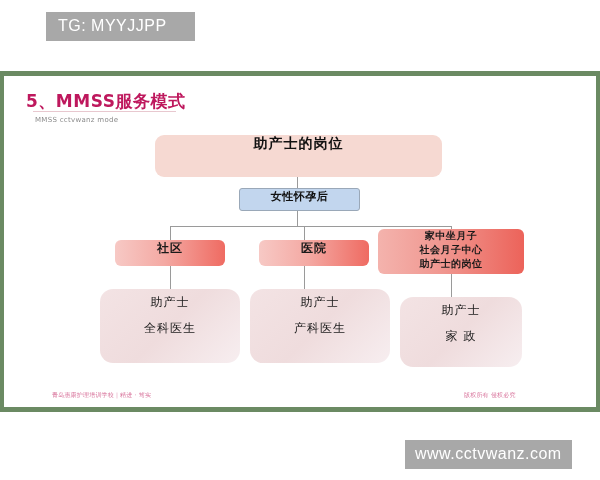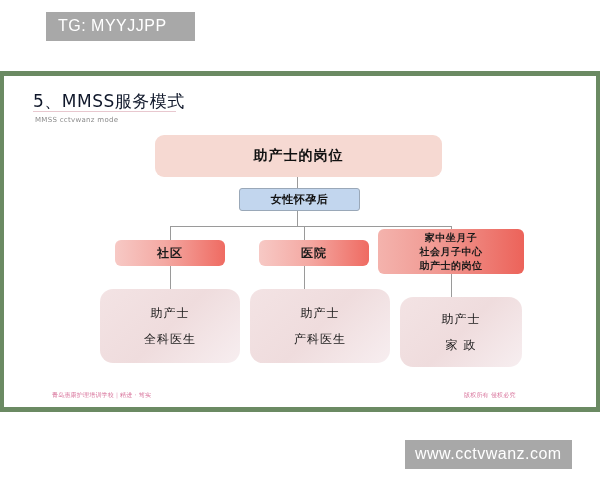--- a/index.html
+++ b/index.html
@@ -71,24 +71,24 @@
   .bar-green-right {
     position: absolute;
     left: 596px; top: 11px;
     width: 4px; height: 341px;
     background: #6b8a63;
   }
 
   
   #title {
     position: absolute;
-    left: 33px; top: 30px;
+    left: 26px; top: 30px;
     font-size: 17px;
-    font-weight: normal;
-    color: #0f172a;
+    font-weight: bold;
+    color: #be185d;
     letter-spacing: 0.5px;
     white-space: nowrap;
   }
   #subtitle {
     position: absolute;
     left: 35px; top: 56px;
     font-size: 7px;
     color: #8a8a8a;
     letter-spacing: 0.3px;
     white-space: nowrap;
@@ -125,21 +125,21 @@
   }
   .conn-v { width: 1px; }
   .conn-h { height: 1px; }
 
   
   .node {
     position: absolute;
     display: flex;
     flex-direction: column;
     align-items: center;
-    justify-content: center;
+    justify-content: flex-start;
     text-align: center;
     color: #111111;
     box-sizing: border-box;
   }
   .node .line { display: block; white-space: nowrap; }
 
   #node-root {
     left: 155px; top: 75px;
     width: 287px; height: 42px;
     border-radius: 9px;

